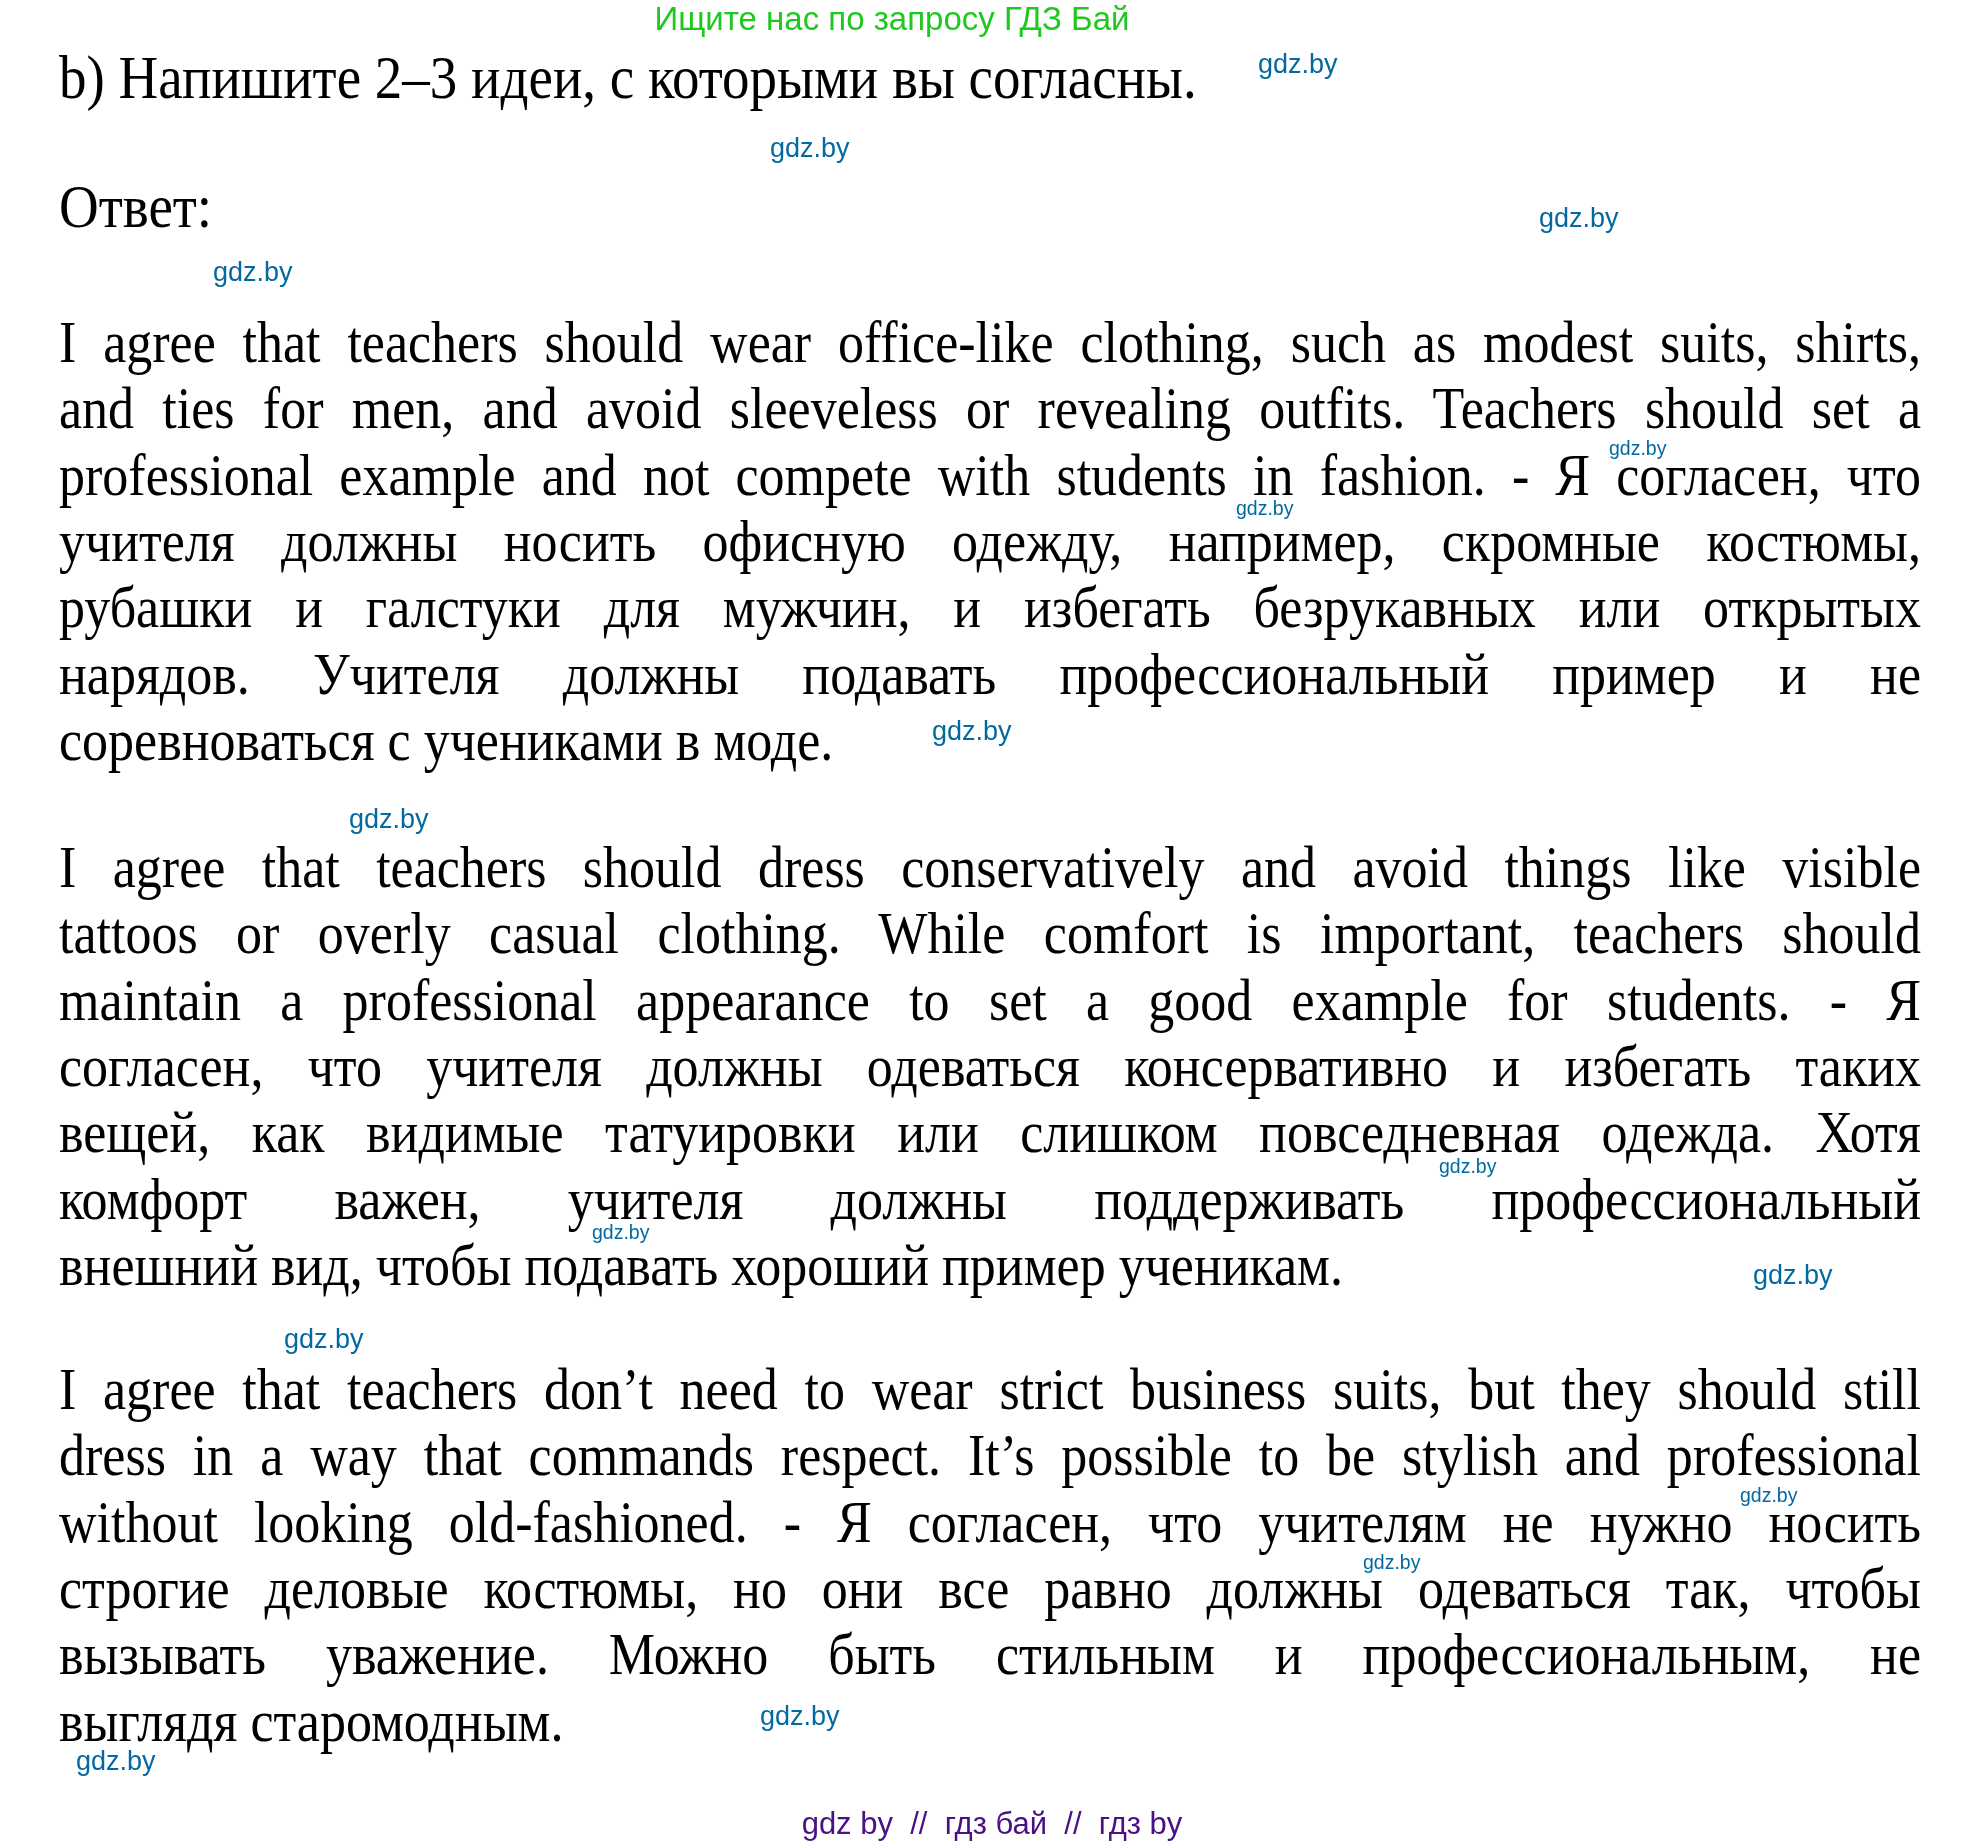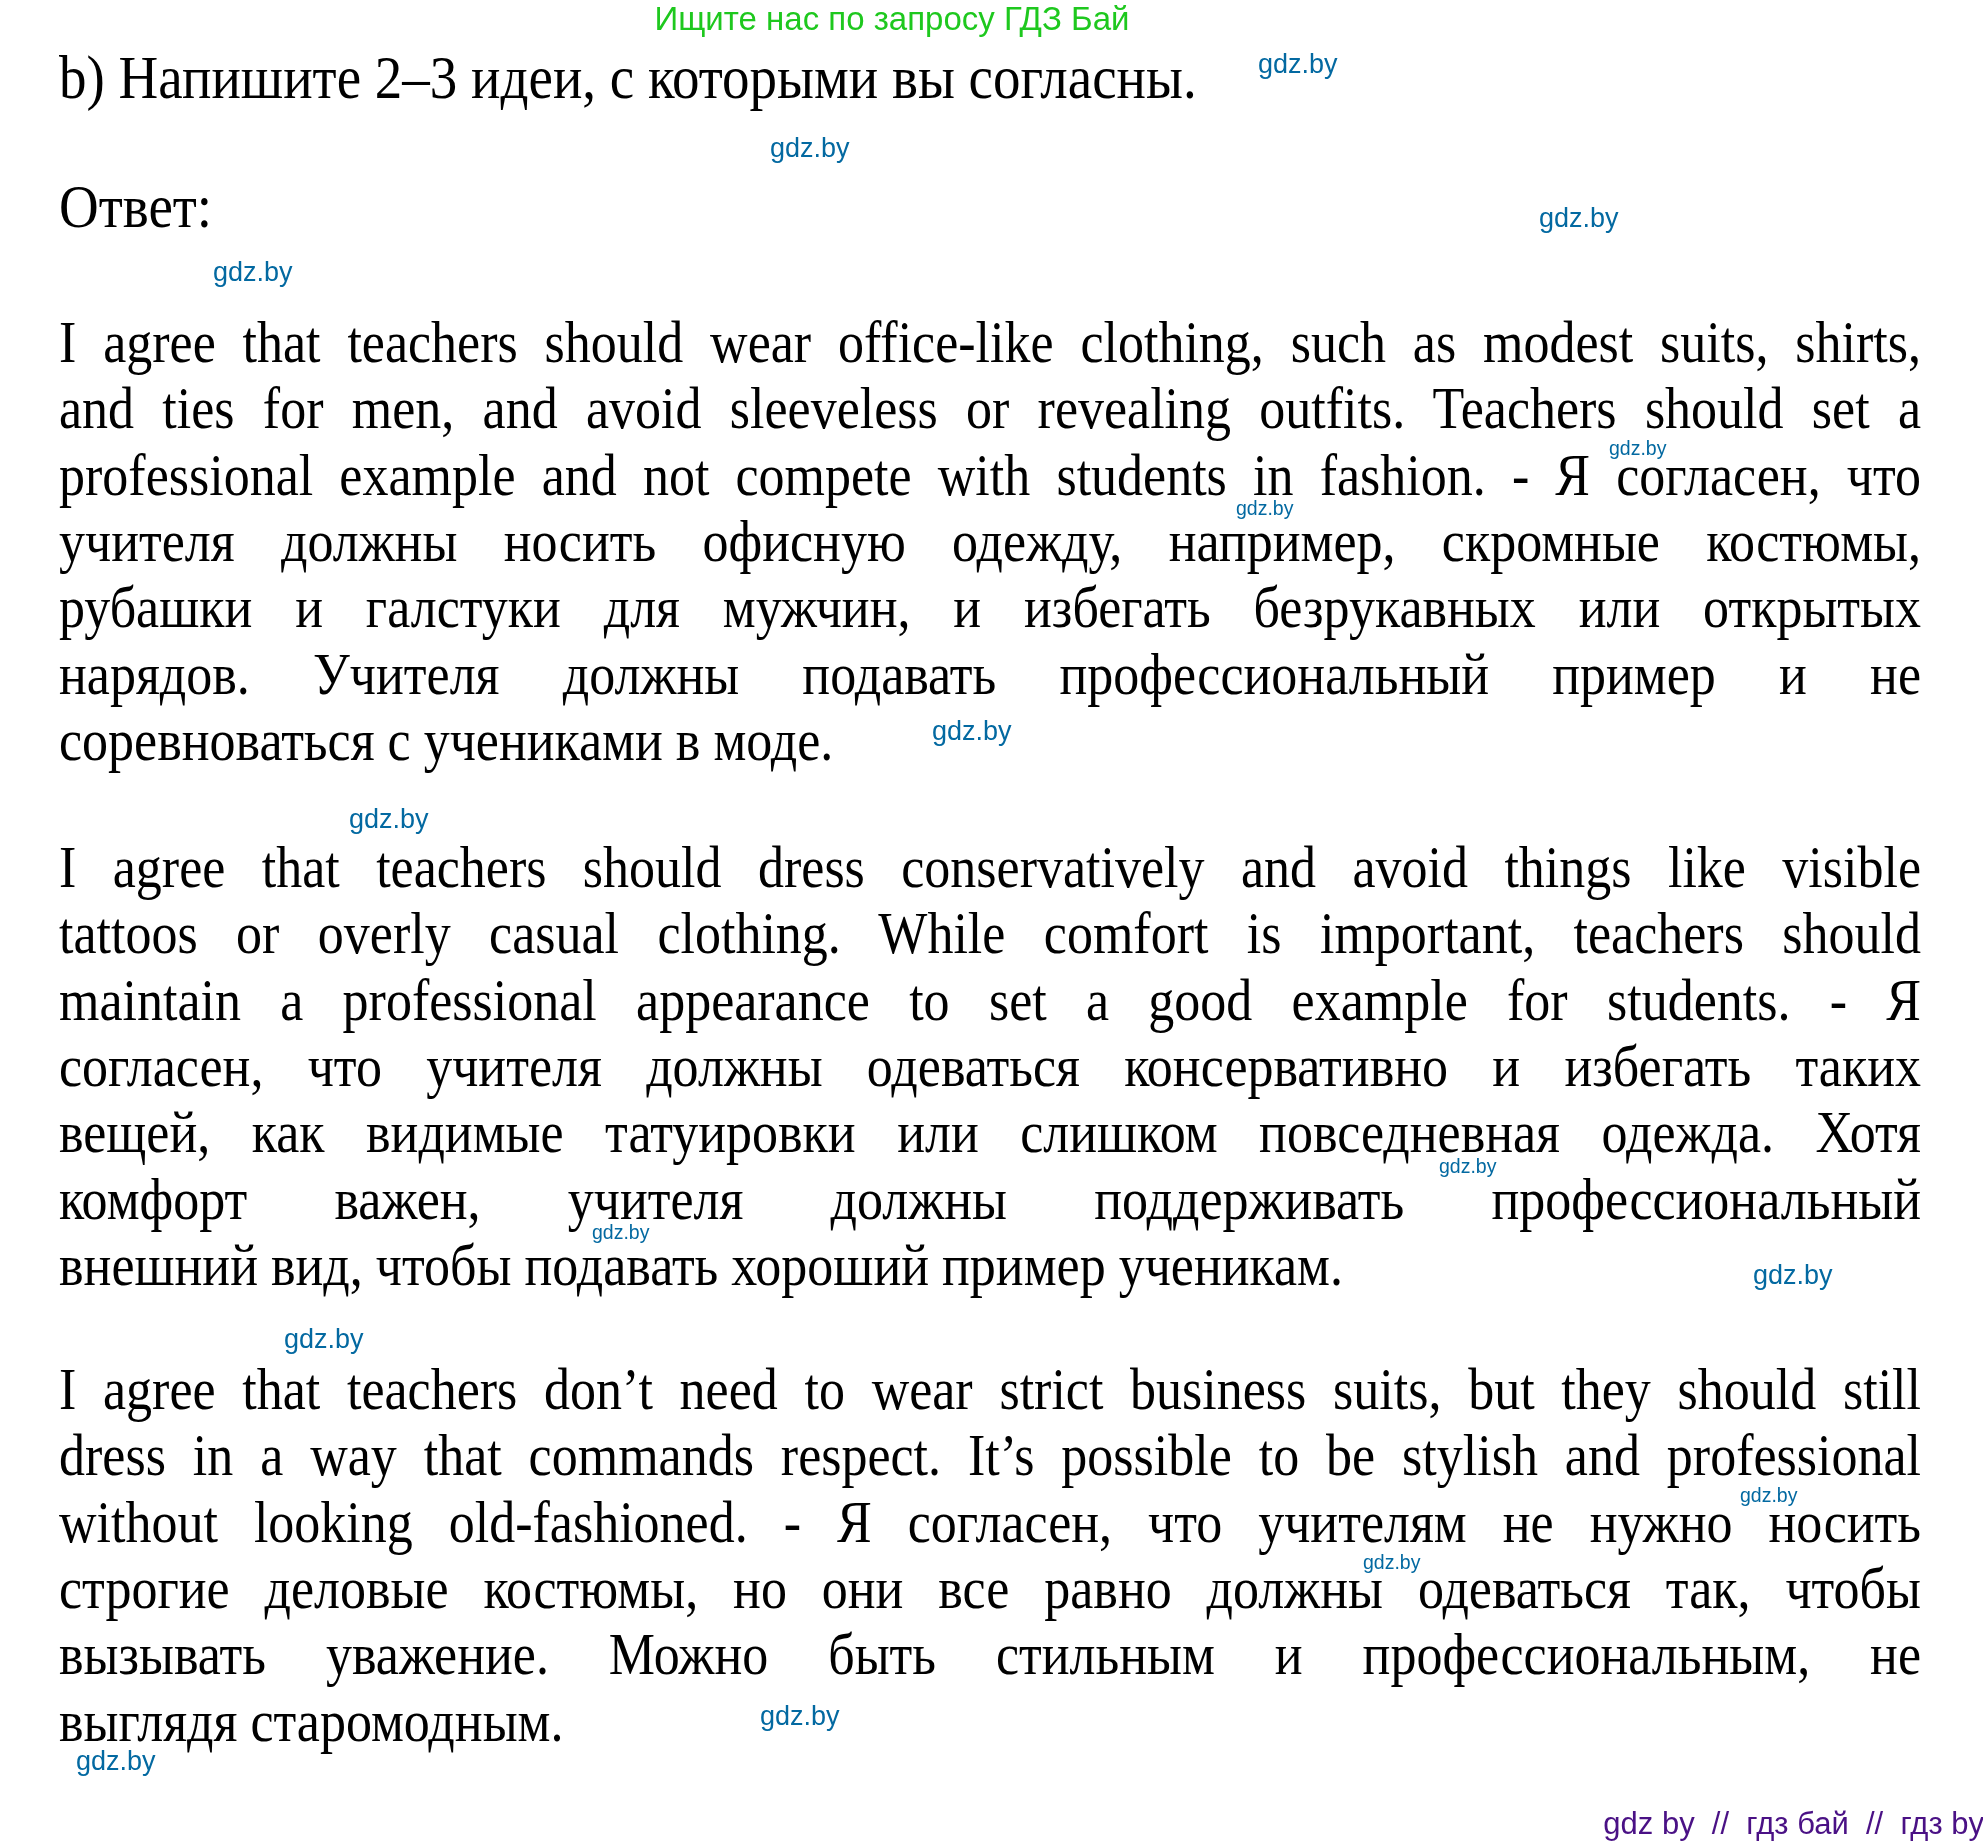--- a/index.html
+++ b/index.html
@@ -25,21 +25,21 @@
     transform: scaleY(1.14); transform-origin: left 51px;
   }
   .line.last { text-align-last: left; }
   .wm {
     position: absolute; font-family: "Liberation Sans", sans-serif; color: #0369a1;
     white-space: nowrap; line-height: 1;
   }
   .wm.lg { font-size: 27px; }
   .wm.sm { font-size: 19.5px; }
   .footer {
-    position: absolute; left: 0; top: 1806px; width: 1984px; text-align: right;
+    position: absolute; left: 0; top: 1806px; width: 1984px; text-align: center;
     font-family: "Liberation Sans", sans-serif; font-size: 31px; color: #4a1185;
     white-space: pre;
   }
 </style>
 </head>
 <body>
 
 <div class="banner">Ищите нас по запросу ГДЗ Бай</div>
 
 <div class="heading">b) Напишите 2–3 идеи, с которыми вы согласны.</div>

